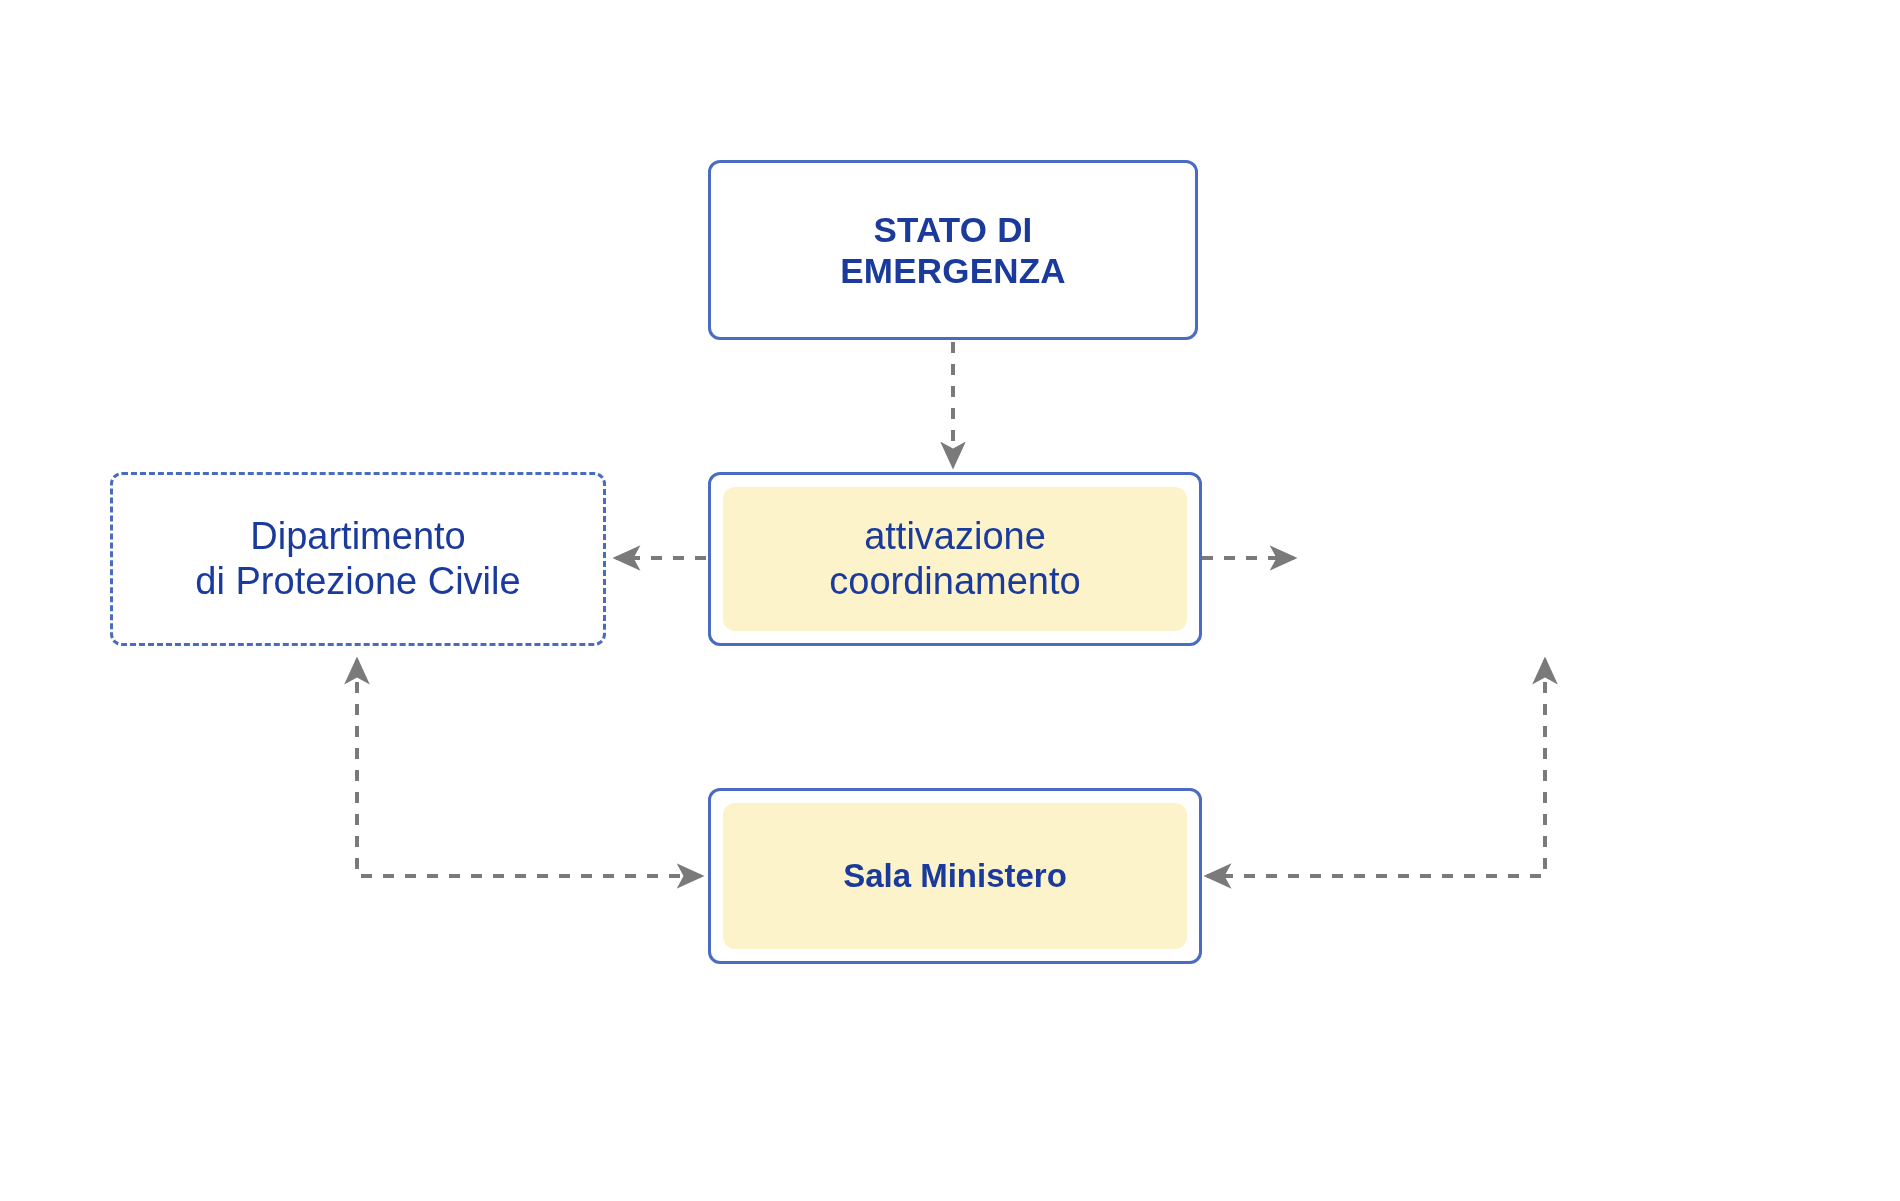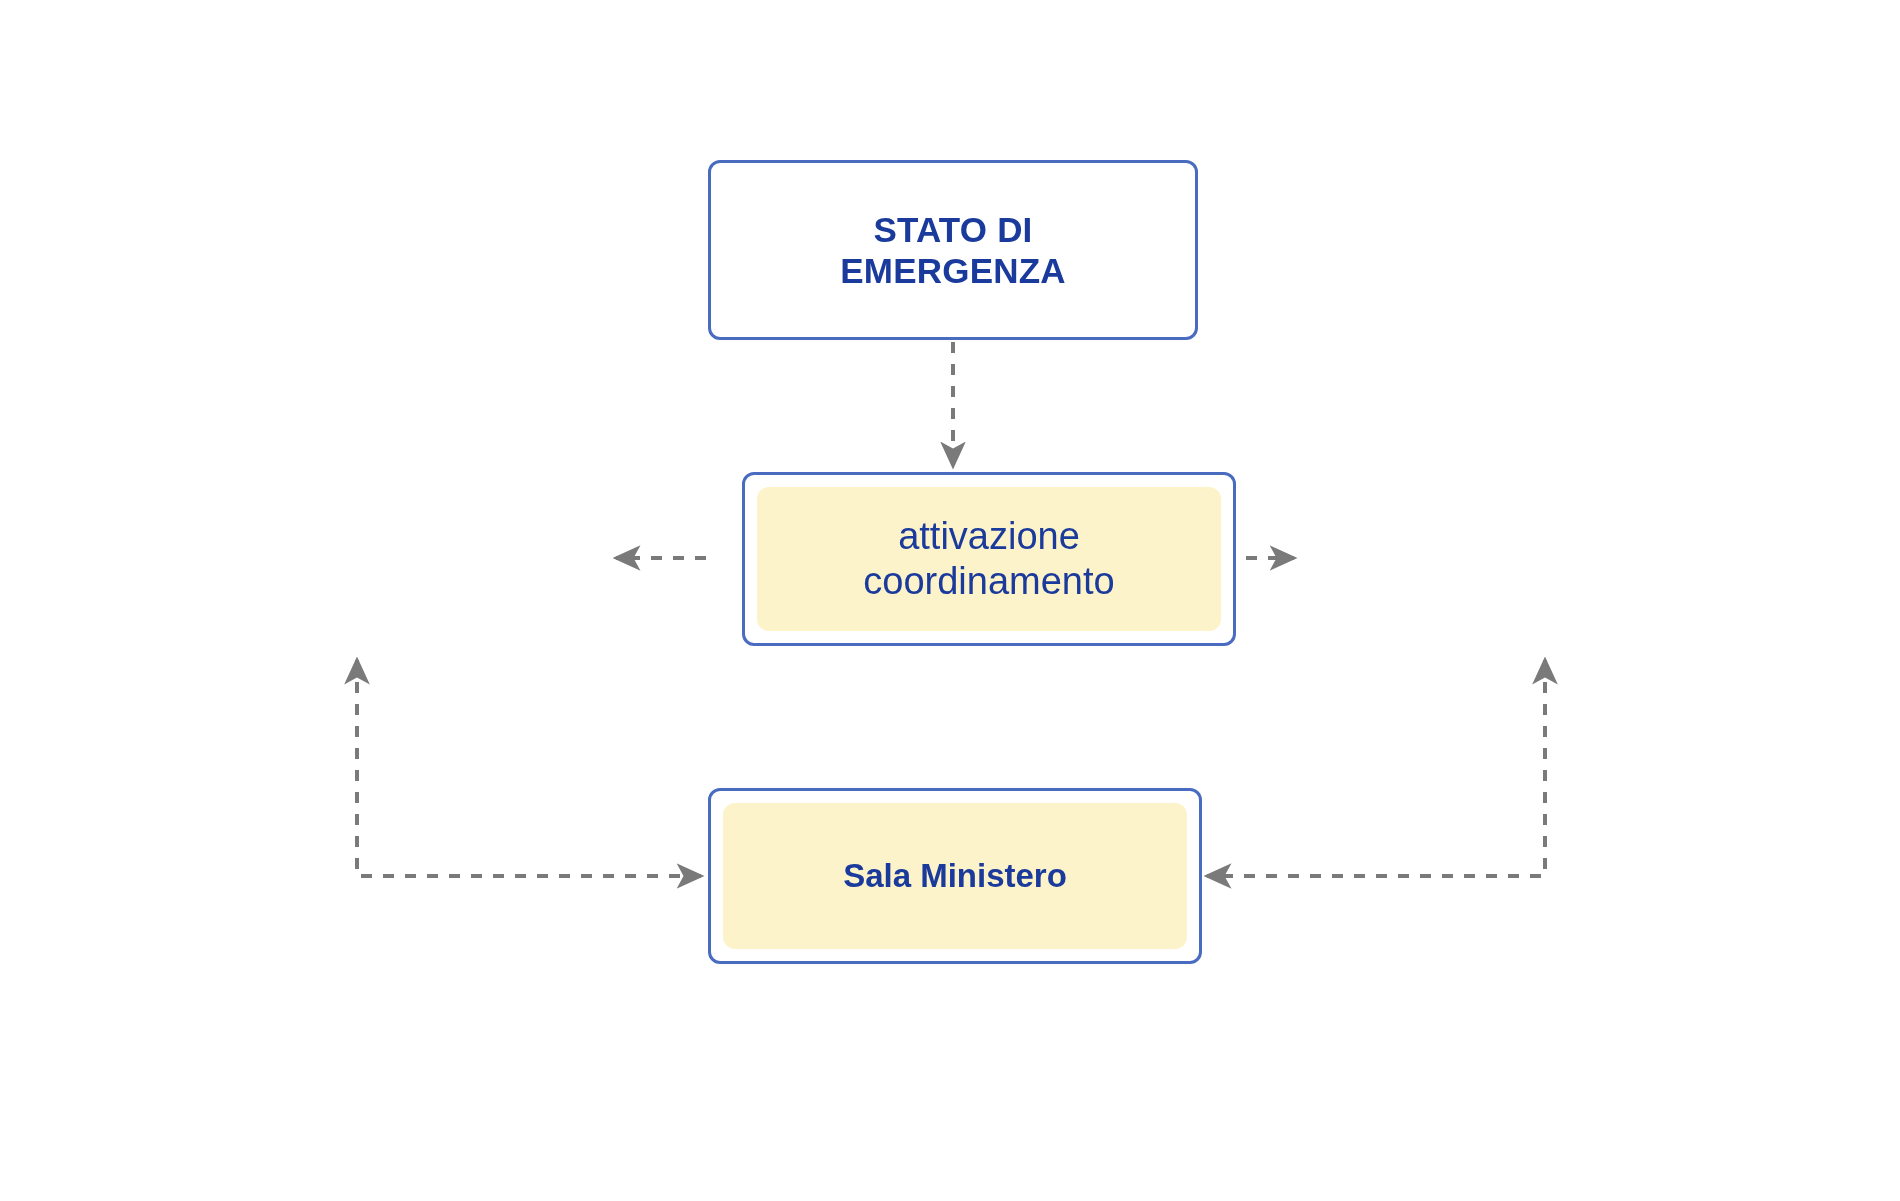--- a/index.html
+++ b/index.html
@@ -105,22 +105,26 @@
     <path d="M 357 660 L 357 876 L 701 876" stroke="#7a7a7a" stroke-width="4" fill="none" stroke-dasharray="11 11" marker-start="url(#arrow-end)" marker-end="url(#arrow-end)"></path>
 
     <path d="M 1545 660 L 1545 876 L 1207 876" stroke="#7a7a7a" stroke-width="4" fill="none" stroke-dasharray="11 11" marker-start="url(#arrow-end)" marker-end="url(#arrow-end)"></path>
   </svg>
 
   <div class="node solid" style="left:708px; top:160px; width:490px; height:180px;">
     <span class="node-label bold fs-emergenza">STATO DI
 EMERGENZA</span>
   </div>
 
+  <div class="node dashed" style="left:110px; top:472px; width:496px; height:174px;">
+    <span class="node-label regular fs-dipartimento">Dipartimento
+di Protezione Civile</span>
+  </div>
 
-  <div class="node highlight" style="left:708px; top:472px; width:494px; height:174px;margin-left:34px;">
+  <div class="node highlight" style="left:708px; top:472px; width:494px; height:174px;">
     <span class="fill">
       <span class="node-label regular fs-attivazione">attivazione
 coordinamento</span>
     </span>
   </div>
 
 
   <div class="node highlight" style="left:708px; top:788px; width:494px; height:176px;">
     <span class="fill">
       <span class="node-label bold fs-sala">Sala Ministero</span>

